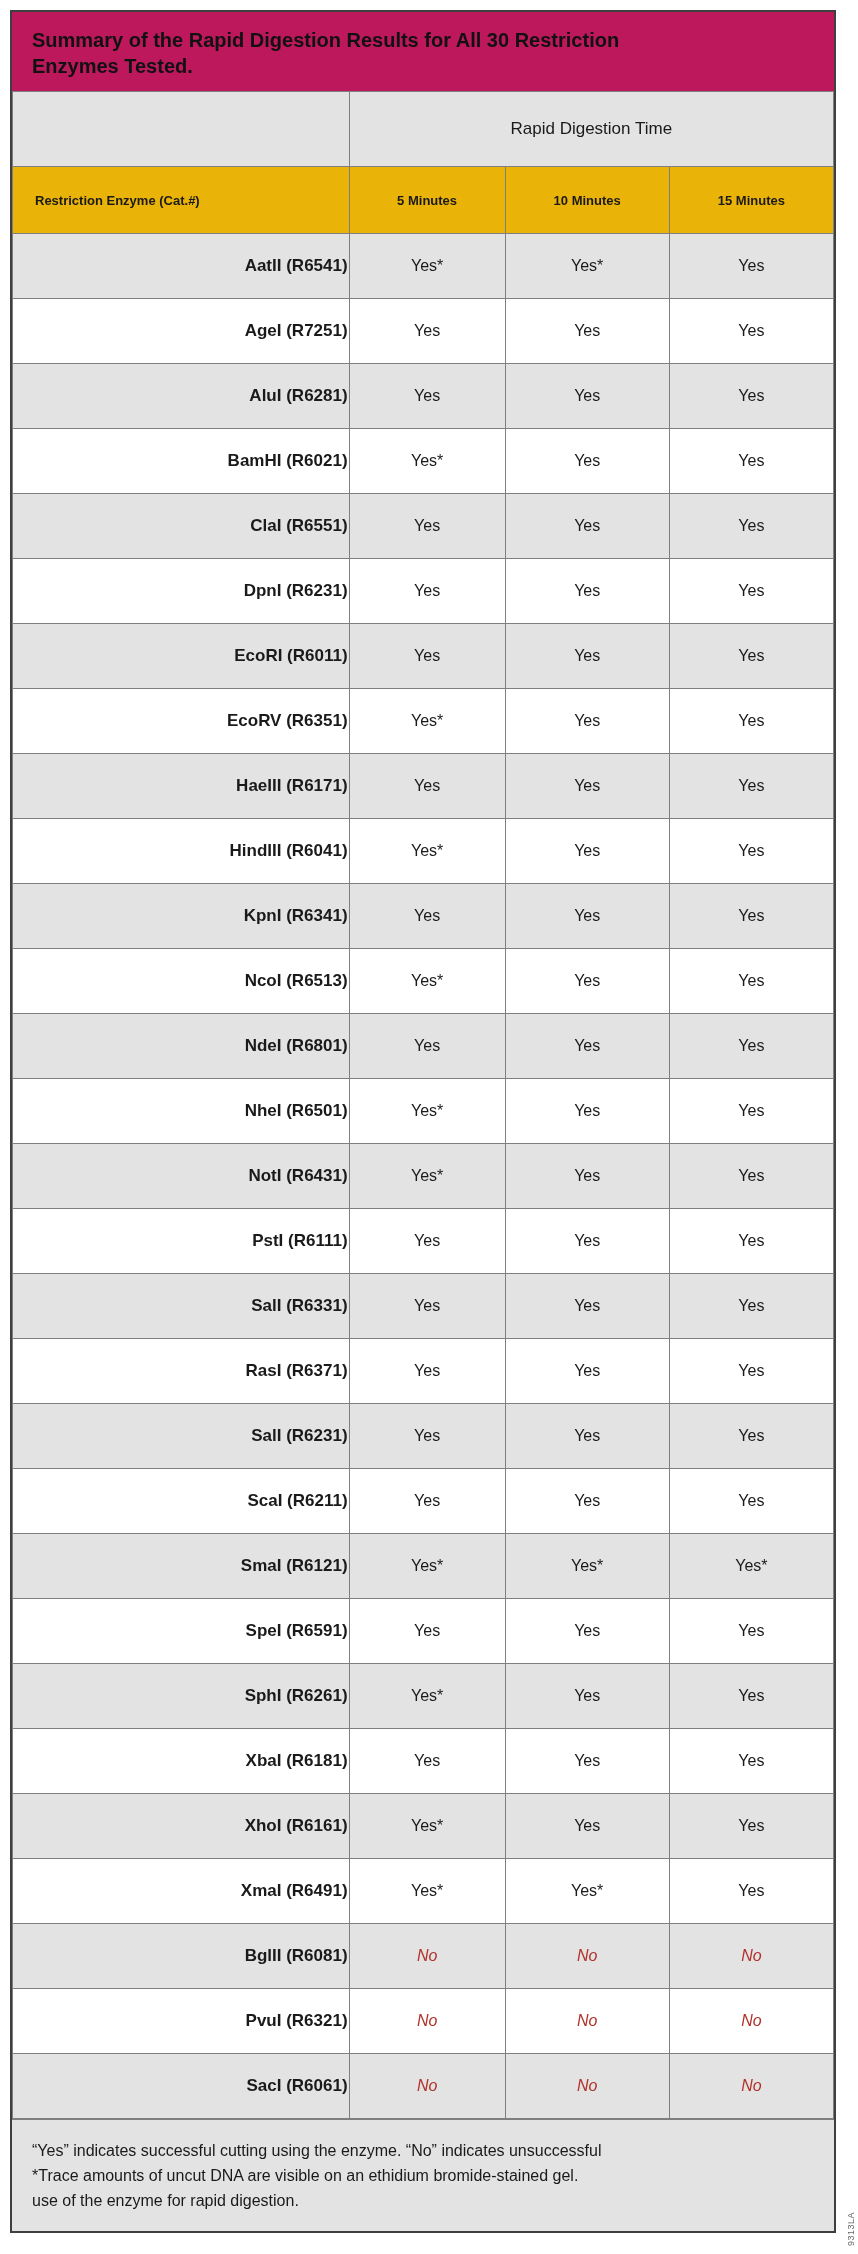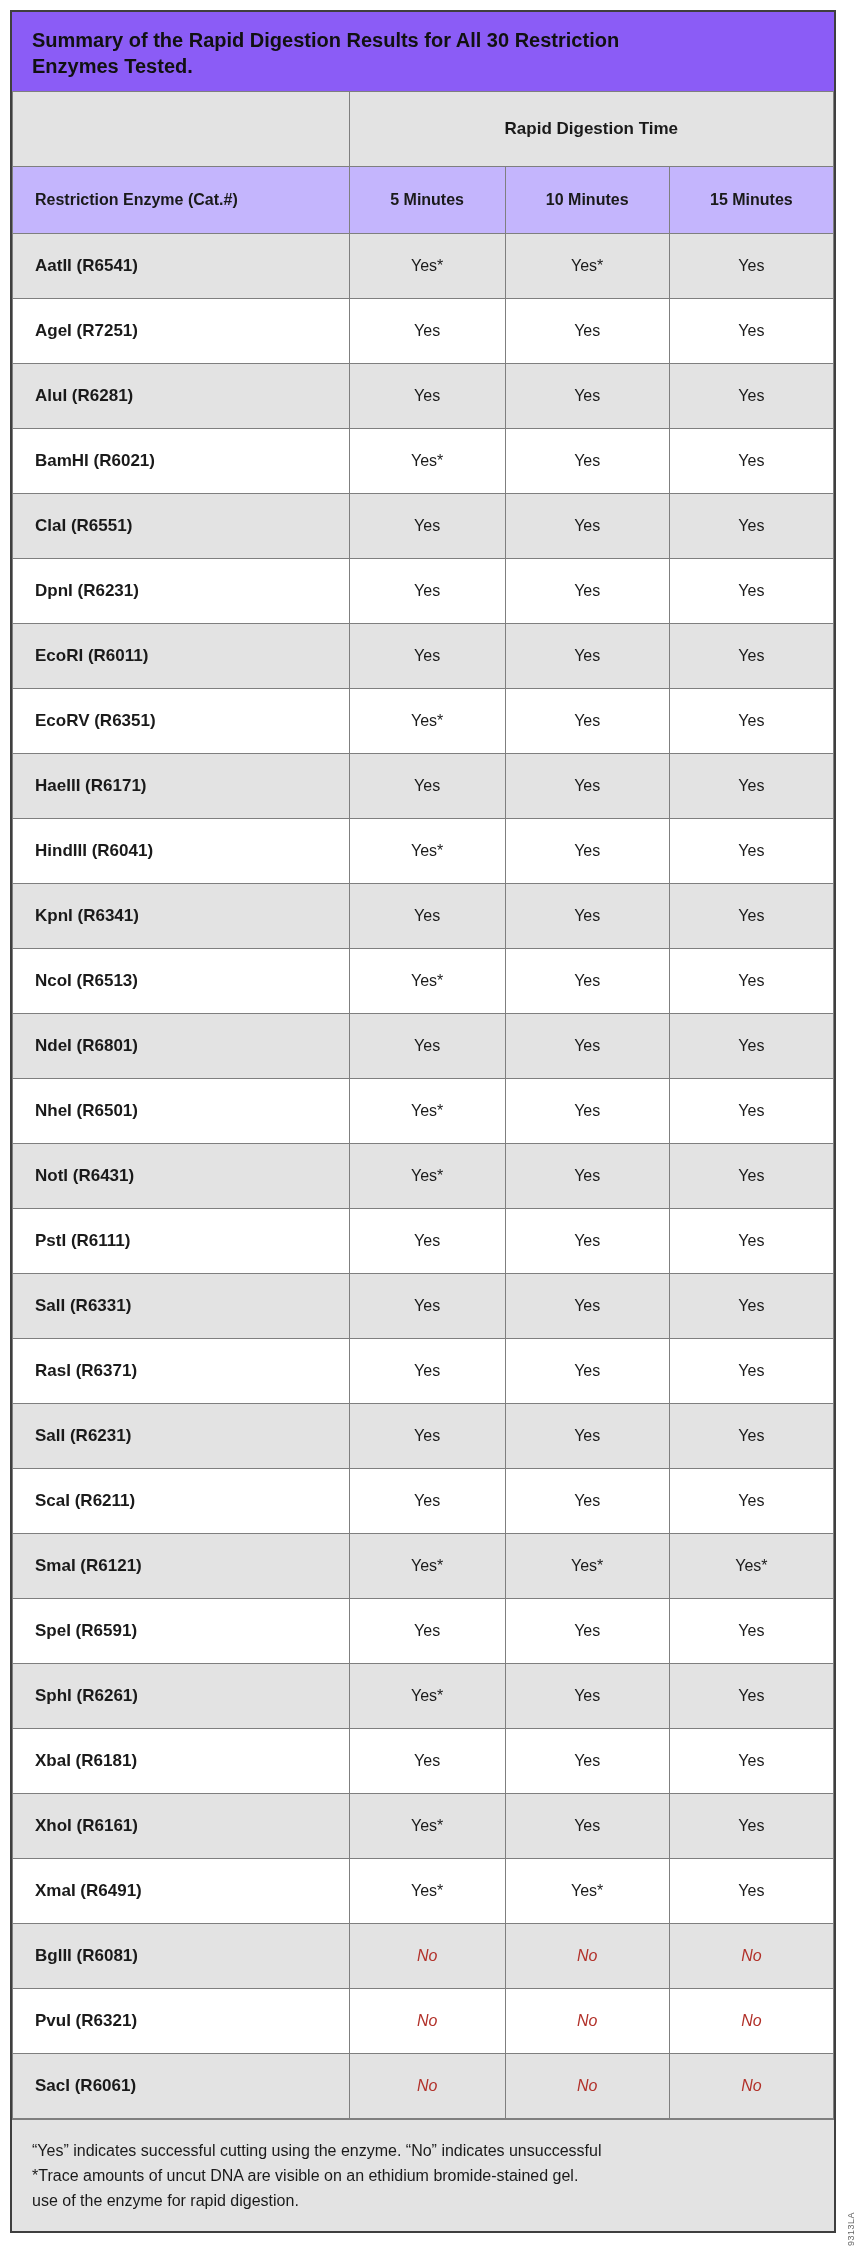--- a/index.html
+++ b/index.html
@@ -20,60 +20,60 @@
     width: 822px;
     border: 2px solid var(--frame, #3f3f3f);
     background: #ffffff;
   }
   .title-block {
     padding: 15px 20px 12px 20px;
     font-size: 20px;
     font-weight: bold;
     color: #111111;
     line-height: 26px;
-    background: #8b5cf6;
+    background: #be185d;
   }
   table.results {
     border-collapse: collapse;
     width: 100%;
     table-layout: fixed;
   }
   table.results th,
   table.results td {
     border: 1px solid var(--border, #7f7f7f);
     color: #1a1a1a;
   }
   tr.group-row th {
     background: var(--shade, #e3e3e3);
     height: 72px;
     font-size: 17px;
-    font-weight: bold;
+    font-weight: normal;
     text-align: center;
   }
   tr.col-row th {
-    background: #c4b5fd;
+    background: #eab308;
     height: 64px;
-    font-size: 16px;
+    font-size: 13px;
     font-weight: bold;
     text-align: center;
   }
   tr.col-row th.enzyme-hdr {
     text-align: left;
     padding-left: 22px;
   }
   tbody td {
     height: 62px;
   }
   tbody tr:nth-child(odd) {
     background: var(--shade, #e3e3e3);
   }
   td.enzyme {
     font-weight: bold;
     font-size: 17px;
-    text-align: left;
+    text-align: right;
     padding-left: 22px;
   }
   td.val {
     font-size: 16px;
     text-align: center;
   }
   td.val.no {
     color: var(--no-color, #b2312a);
     font-style: italic;
   }

